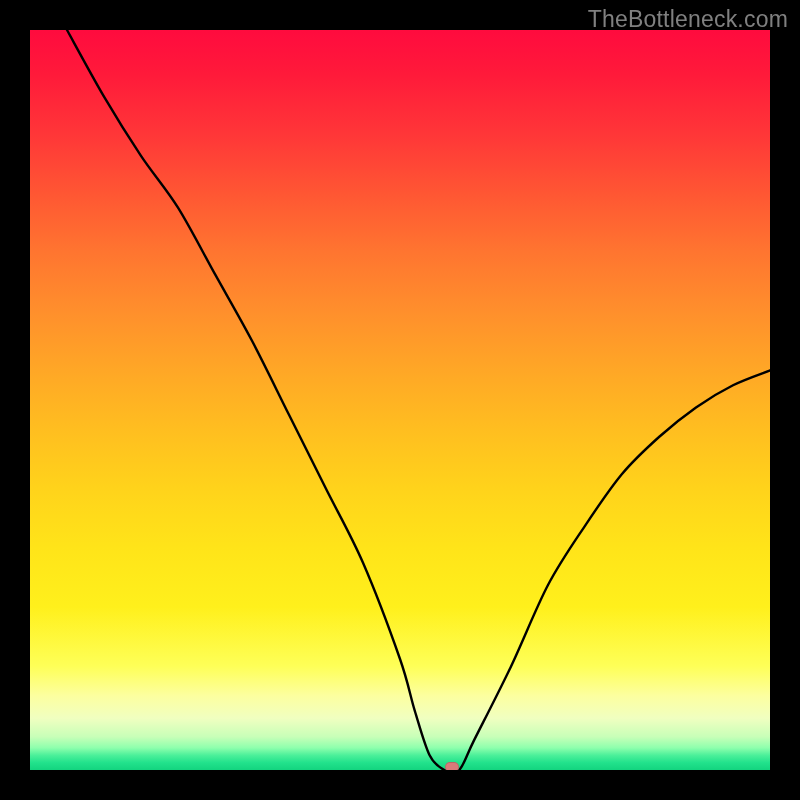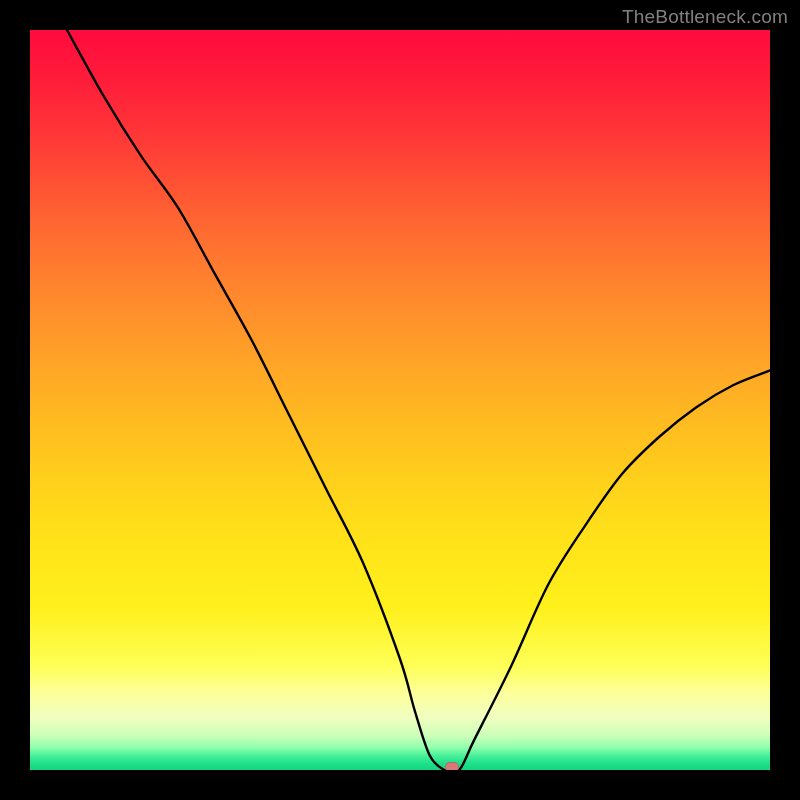--- a/index.html
+++ b/index.html
@@ -71,21 +71,21 @@
     border-radius: 5px;
     transform: translate(-50%, -50%);
     background: #d97a7a;
     box-shadow: inset 0 0 0 1px rgba(0,0,0,0.15);
   }
   .watermark {
     position: absolute;
     top: 6px;
     right: 12px;
     color: #808080;
-    font-size: 19px;
+    font-size: 23px;
     letter-spacing: 0.2px;
     font-weight: 500;
   }
 </style>
 </head>
 <body>
 
 <div class="frame">
 
   <div class="plot-area">

